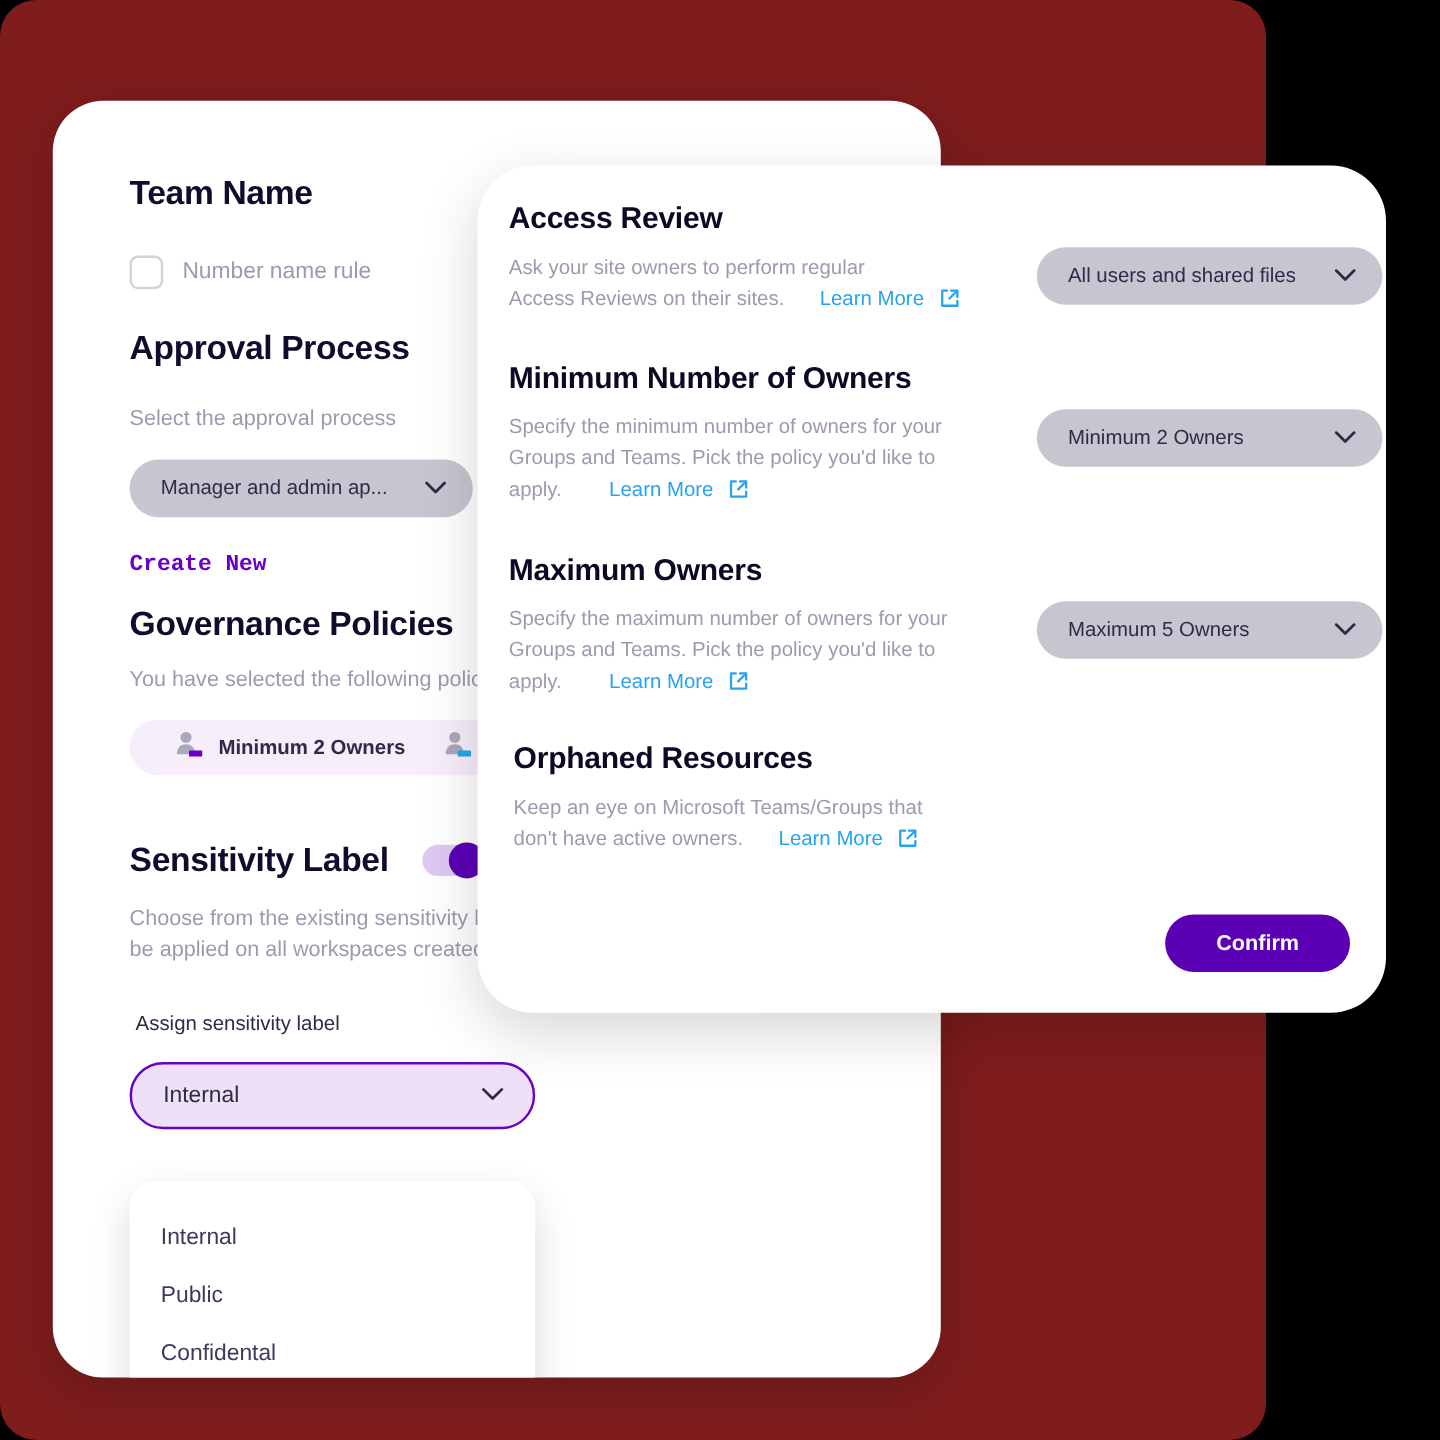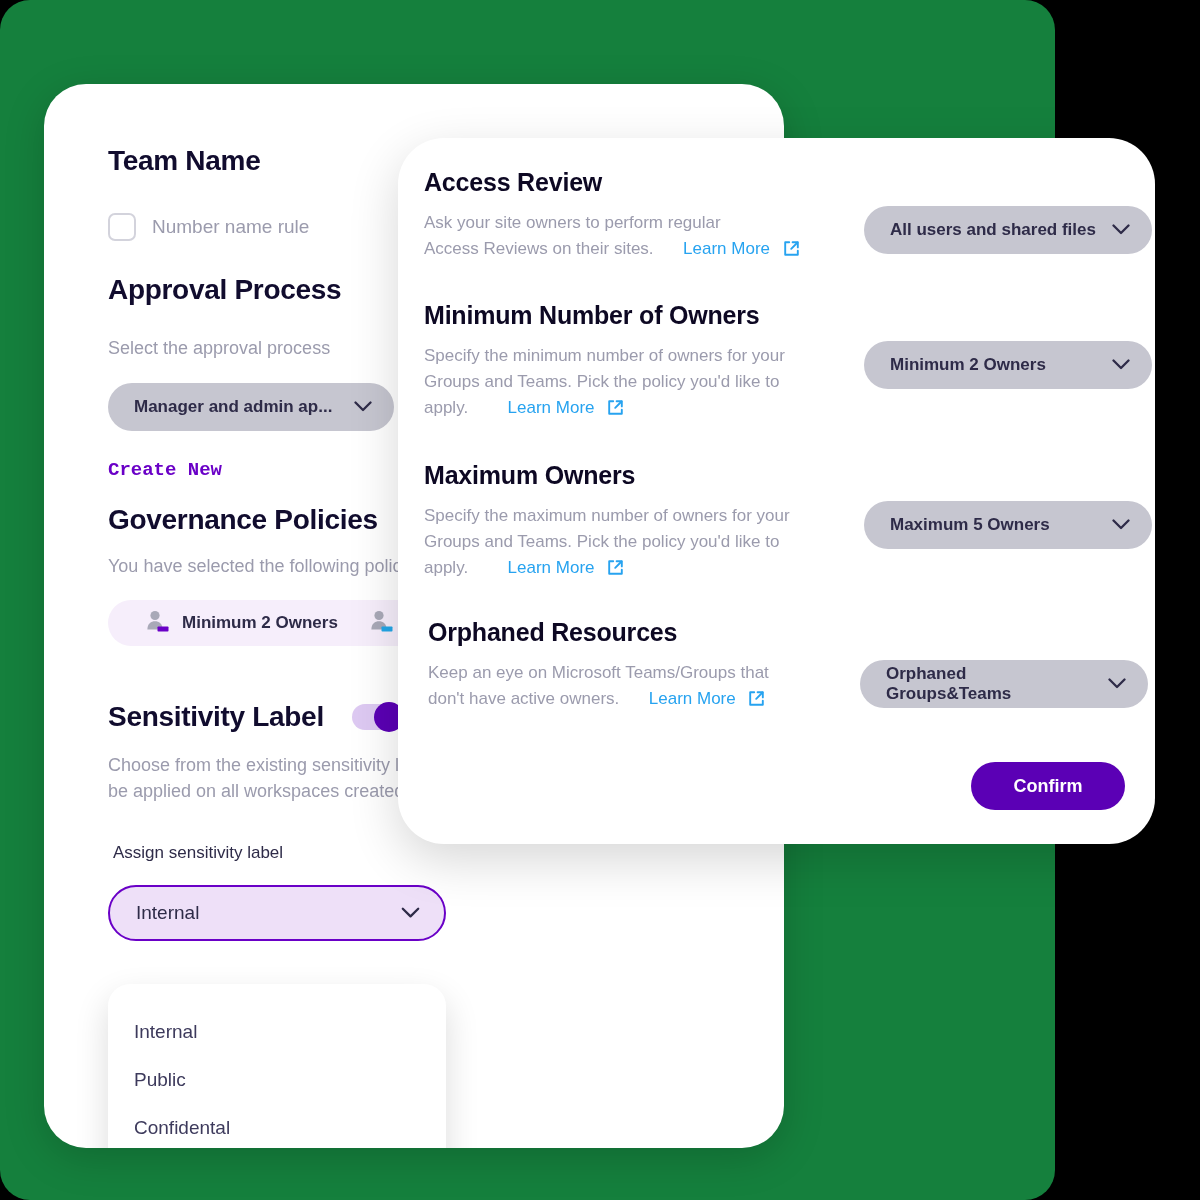--- a/index.html
+++ b/index.html
@@ -9,21 +9,21 @@
     height: 1200px;
     background: #000000;
     font-family: "Liberation Sans", sans-serif;
     overflow: hidden;
   }
 
   #stage {
     position: relative;
     width: 1055px;
     height: 1200px;
-    background: #15803d;
+    background: #7f1d1d;
     border-radius: 30px;
   }
 
   
   .left-card {
     position: absolute;
     left: 44px;
     top: 84px;
     width: 740px;
     height: 1064px;
@@ -79,21 +79,21 @@
   .pill {
     display: flex;
     align-items: center;
     justify-content: space-between;
     background: #c6c6d0;
     border-radius: 28px;
     height: 48px;
     padding: 0 22px 0 26px;
     color: #2e2b48;
     font-size: 17px;
-    font-weight: bold;
+    font-weight: normal;
   }
 
   .pill .chev { flex: none; margin-left: 12px; }
 
   .create-new {
     font-size: 19px;
     font-weight: bold;
     color: #6a00c7;
     font-family: Liberation Mono, monospace;
   }
@@ -449,27 +449,19 @@
             <span class="ext-icon">
               <svg width="17" height="17" viewBox="0 0 17 17">
                 <path d="M6.2 2.2 H2.2 V14.8 H14.8 V10.8" stroke="#27a3f0" stroke-width="1.9" fill="none" stroke-linecap="round" stroke-linejoin="round"></path>
                 <path d="M9.6 2.2 H14.8 V7.4" stroke="#27a3f0" stroke-width="1.9" fill="none" stroke-linecap="round" stroke-linejoin="round"></path>
                 <path d="M14.5 2.5 L8.2 8.8" stroke="#27a3f0" stroke-width="1.9" fill="none" stroke-linecap="round"></path>
               </svg>
             </span>
           </a>
         </div>
       </div>
-      <div class="pill r-pill" style="margin-top:42px; margin-left:18px;">
-        <span>Orphaned Groups&amp;Teams</span>
-        <span class="chev">
-          <svg width="18" height="11" viewBox="0 0 18 11">
-              <path d="M1.5 1.5 L9 9 L16.5 1.5" stroke="#2e2b48" stroke-width="2.3" fill="none" stroke-linecap="round" stroke-linejoin="round"></path>
-            </svg>
-        </span>
-      </div>
     </div>
 
     <button class="confirm-btn">Confirm</button>
 
   </div>
 
 </div>
 
 </body></html>

